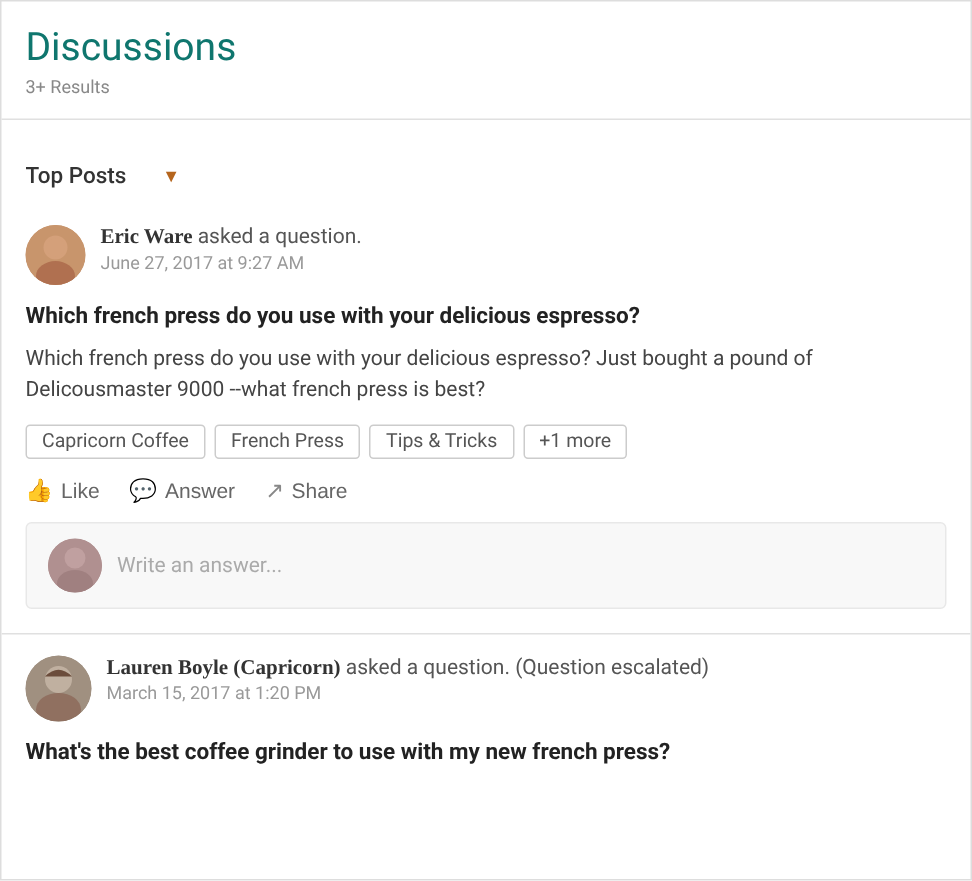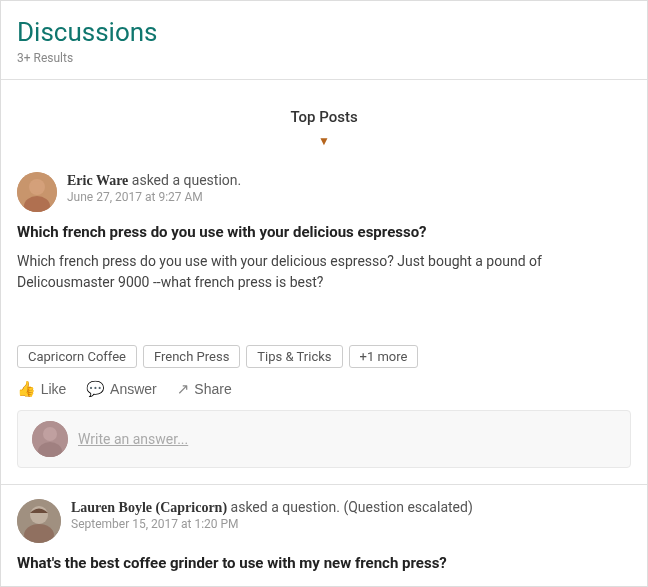--- a/index.html
+++ b/index.html
@@ -28,22 +28,21 @@
     }
     .divider {
       border: none;
       border-top: 1px solid #e0e0e0;
       margin: 0 -16px;
     }
     .top-posts-bar {
       display: flex;
       align-items: center;
       padding: 12px 0 14px 0;
-      gap: 8px;
-      flex-direction: column;
+      gap: 24px;
     }
     .top-posts-label {
       font-size: 15px;
       color: #333;
       font-weight: 500;
     }
     .dropdown-arrow {
       color: #b5651d;
       font-size: 12px;
     }
@@ -117,21 +116,20 @@
       margin-bottom: 12px;
     }
     .tag {
       border: 1px solid #ccc;
       border-radius: 3px;
       padding: 3px 10px;
       font-size: 13px;
       color: #555;
       background: #fff;
       cursor: pointer;
-      margin-top: 40px;
     }
     .actions-row {
       display: flex;
       align-items: center;
       gap: 20px;
       padding-bottom: 12px;
     }
     .action-btn {
       display: flex;
       align-items: center;
@@ -153,21 +151,20 @@
       border-radius: 4px;
       padding: 10px 14px;
       display: flex;
       align-items: center;
       gap: 10px;
       margin-bottom: 16px;
     }
     .answer-placeholder {
       font-size: 14px;
       color: #aaa;
-      text-decoration: underline;
     }
     .section-divider {
       border: none;
       border-top: 1px solid #e0e0e0;
       margin: 4px -16px 14px -16px;
     }
     .post-item-2 {
       padding: 0 0 4px 0;
     }
     
@@ -258,18 +255,18 @@
           <circle cx="22" cy="22" r="22" fill="#a09080"></circle>
           <circle cx="22" cy="16" r="9" fill="#c0b0a0"></circle>
           <ellipse cx="22" cy="36" rx="15" ry="11" fill="#907060"></ellipse>
           <path d="M13 14 Q22 5 31 14" fill="#6b4c3b"></path>
         </svg>
       </div>
       <div class="post-meta">
         <span class="post-author">
           <strong>Lauren Boyle (Capricorn)</strong> <span>asked a question. (Question escalated)</span>
         </span>
-        <span class="post-date">September 15, 2017 at 1:20 PM</span>
+        <span class="post-date">March 15, 2017 at 1:20 PM</span>
       </div>
     </div>
     <div class="post-title">What's the best coffee grinder to use with my new french press?</div>
   </div>
 </div>
 
 </body></html>

